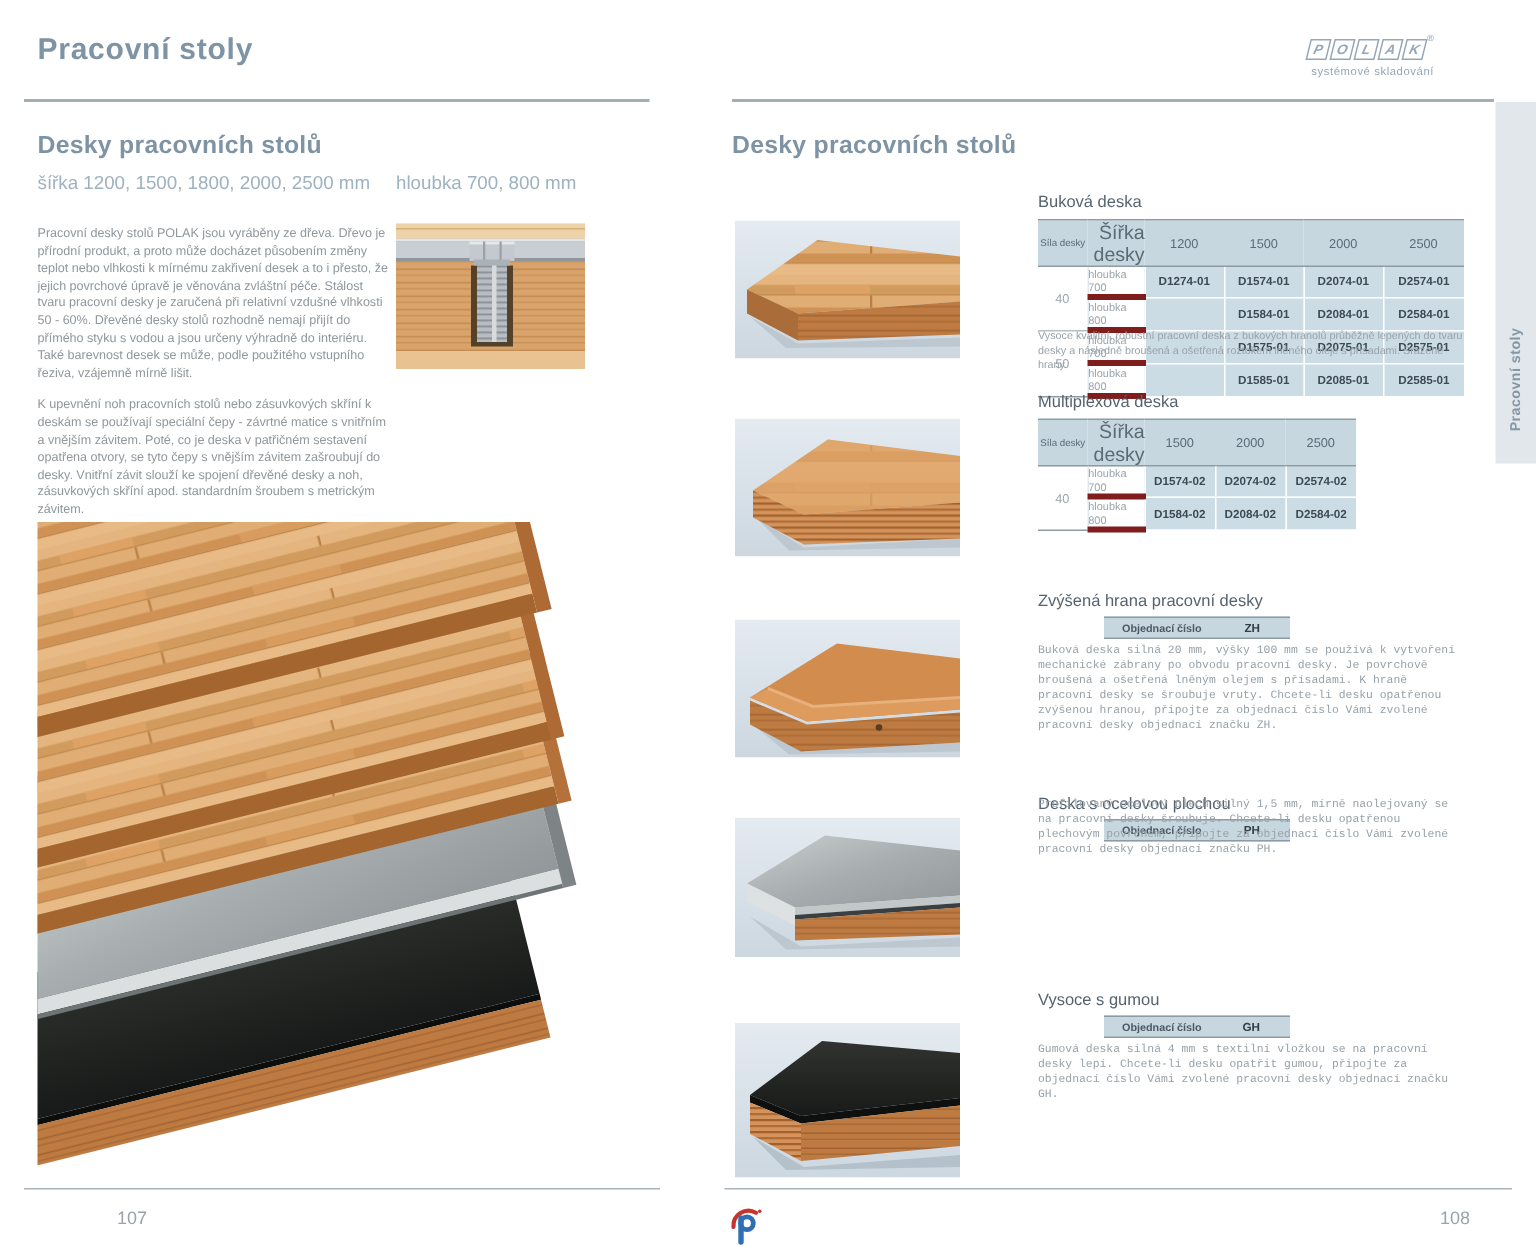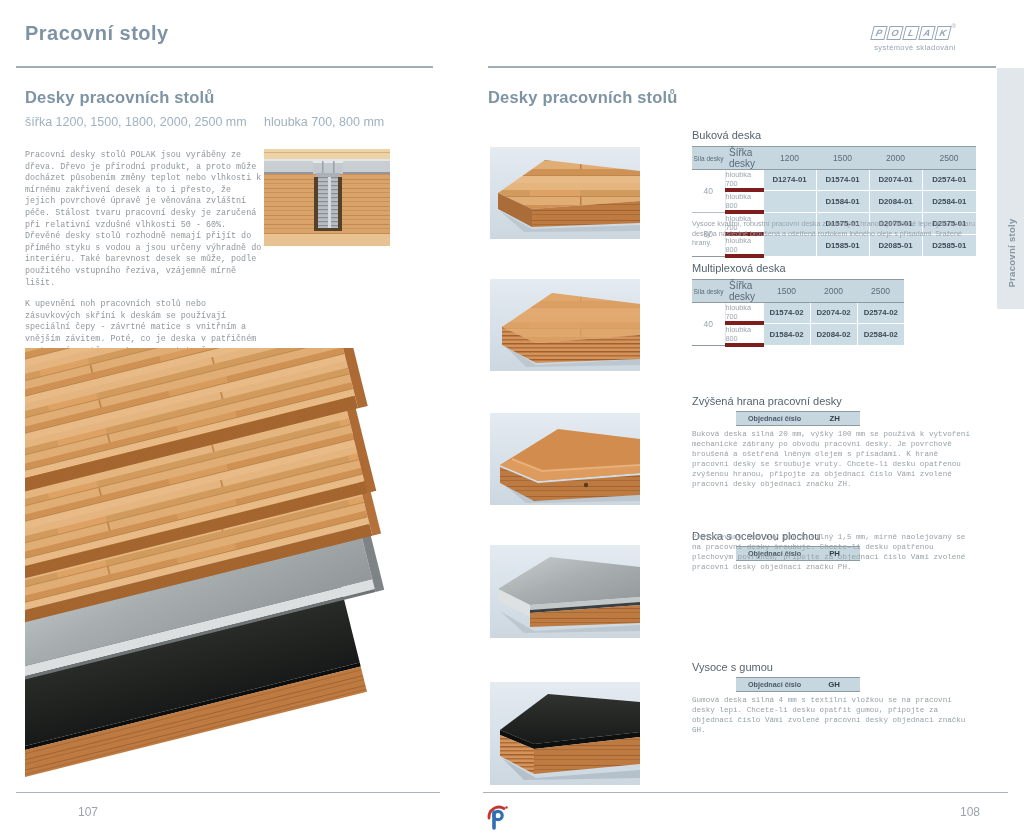--- a/index.html
+++ b/index.html
@@ -20,35 +20,35 @@
   .tagline{font-size:7.5px;color:#95a6b6;letter-spacing:.4px;text-align:right;margin-top:3px;}
 
   
   .tab{background:#e1e7ea;}
   .tabtxt{position:absolute;left:50%;top:185px;transform:translate(-50%,-50%) rotate(-90deg);
           white-space:nowrap;font-size:9.5px;font-weight:bold;color:#8497a7;letter-spacing:.3px;}
 
   
   .sec-title{font-size:16.5px;font-weight:bold;color:#7e94a5;letter-spacing:.2px;}
   .spec{font-size:12.5px;color:#9fb2c0;}
-  .bodytext{font-size:8.4px;line-height:11.6px;color:#90979d;font-family:Liberation Mono, monospace;}
+  .bodytext{font-size:8.4px;line-height:11.6px;color:#90979d;}
   .bodytext p{margin:0 0 10px 0;}
 
   
   .h-sub{font-size:11px;color:#56636e;}
   .caption{font-size:7.2px;line-height:9.6px;color:#99a3aa;}
   .stext{font-size:7.6px;line-height:10px;color:#98a2a9;font-family:Liberation Mono, monospace;}
 
   
   table.ptable{border-collapse:collapse;table-layout:fixed;background:#fff;
                border-top:1px solid #8e9aa4;border-bottom:1px solid #8e9aa4;}
   table.ptable th{background:#c6d7e0;border-bottom:1px solid #8e9aa4;height:19px;
                   font-weight:normal;color:#5c6a75;padding:0;}
   table.ptable th.c1{font-size:6.5px;line-height:7px;}
-  table.ptable th.c2{font-size:10px;text-align:left;padding-left:4px;margin-top:11px;}
+  table.ptable th.c2{font-size:13px;text-align:right;padding-left:4px;margin-top:11px;}
   table.ptable th.cn{font-size:8.5px;}
   table.ptable td{height:12px;padding:0;}
   td.thk{background:#fff;font-size:8.5px;color:#9aa6ae;text-align:center;border-right:1px solid #e2e9ee;}
   td.hl{background:#fff;font-size:7.3px;color:#9aa6ae;text-align:left;padding-left:4px;border-bottom:4px solid #7f1d1d;}
   td.code{background:#ccdce4;border-left:1px solid #fff;border-bottom:1px solid #fff;
           font-size:7.8px;font-weight:bold;color:#3d4a55;text-align:center;}
   tr.grp td{border-top:1px solid #b4bfc7;}
 
   
   .obar{width:124px;height:13px;background:#c6d7e0;border-top:1px solid #8e9aa4;border-bottom:1px solid #8e9aa4;

